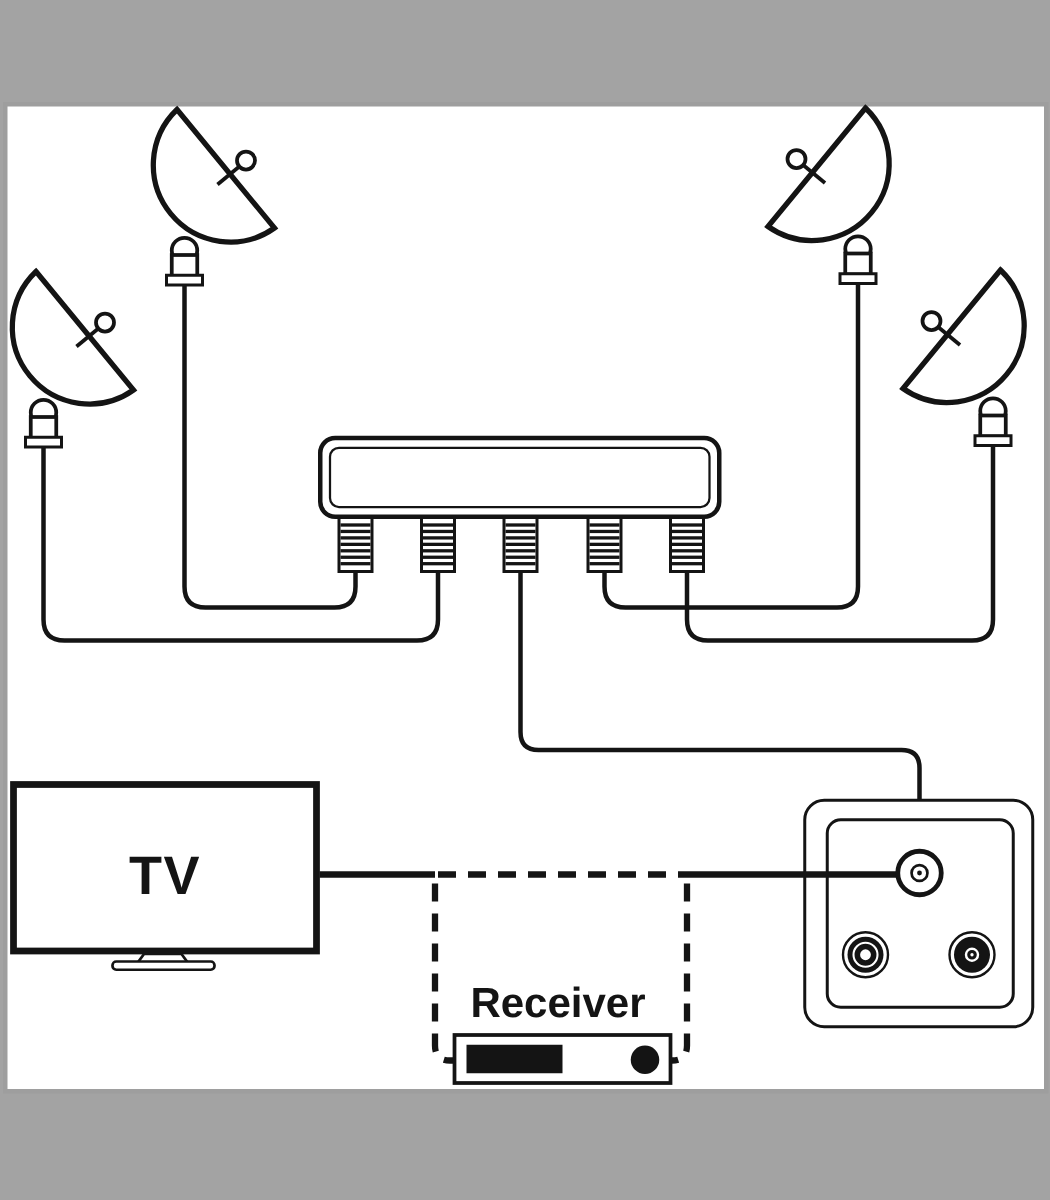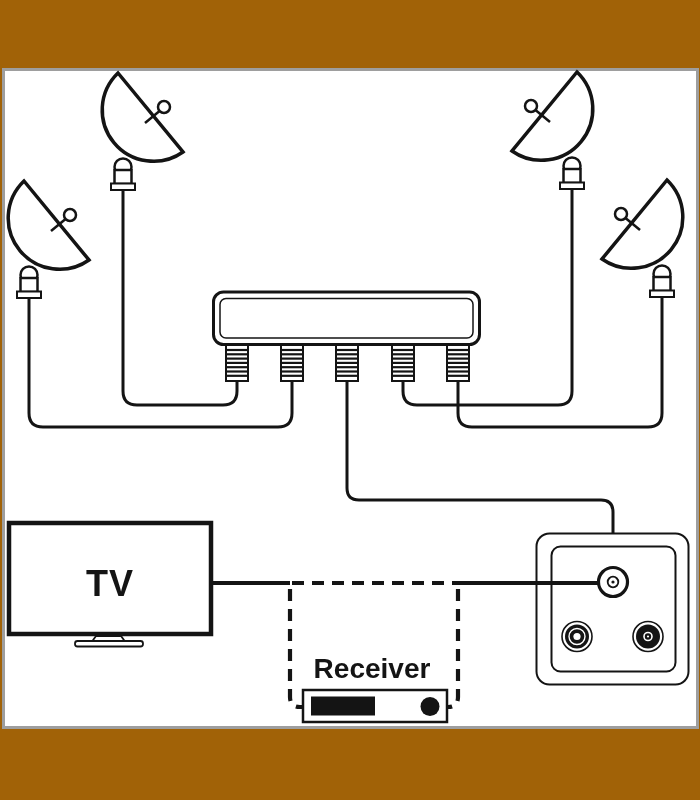--- a/index.html
+++ b/index.html
@@ -1,16 +1,16 @@
 <!DOCTYPE html>
 <html><head>
 <meta charset="utf-8">
 <style>
   html,body{margin:0;padding:0;background:#ffffff;}
-  .stage{position:relative;width:700px;height:800px;background:#a16207;overflow:hidden;
+  .stage{position:relative;width:700px;height:800px;background:#a3a3a3;overflow:hidden;
          font-family:"Liberation Sans",sans-serif;}
   svg{position:absolute;left:0;top:0;display:block;}
   text.device-label{font-family:"Liberation Sans","DejaVu Sans",sans-serif;font-weight:bold;fill:#141414;}
 </style>
 </head>
 <body>
 
 <div class="stage">
 <svg width="700" height="800" viewBox="0 0 700 800">
 

